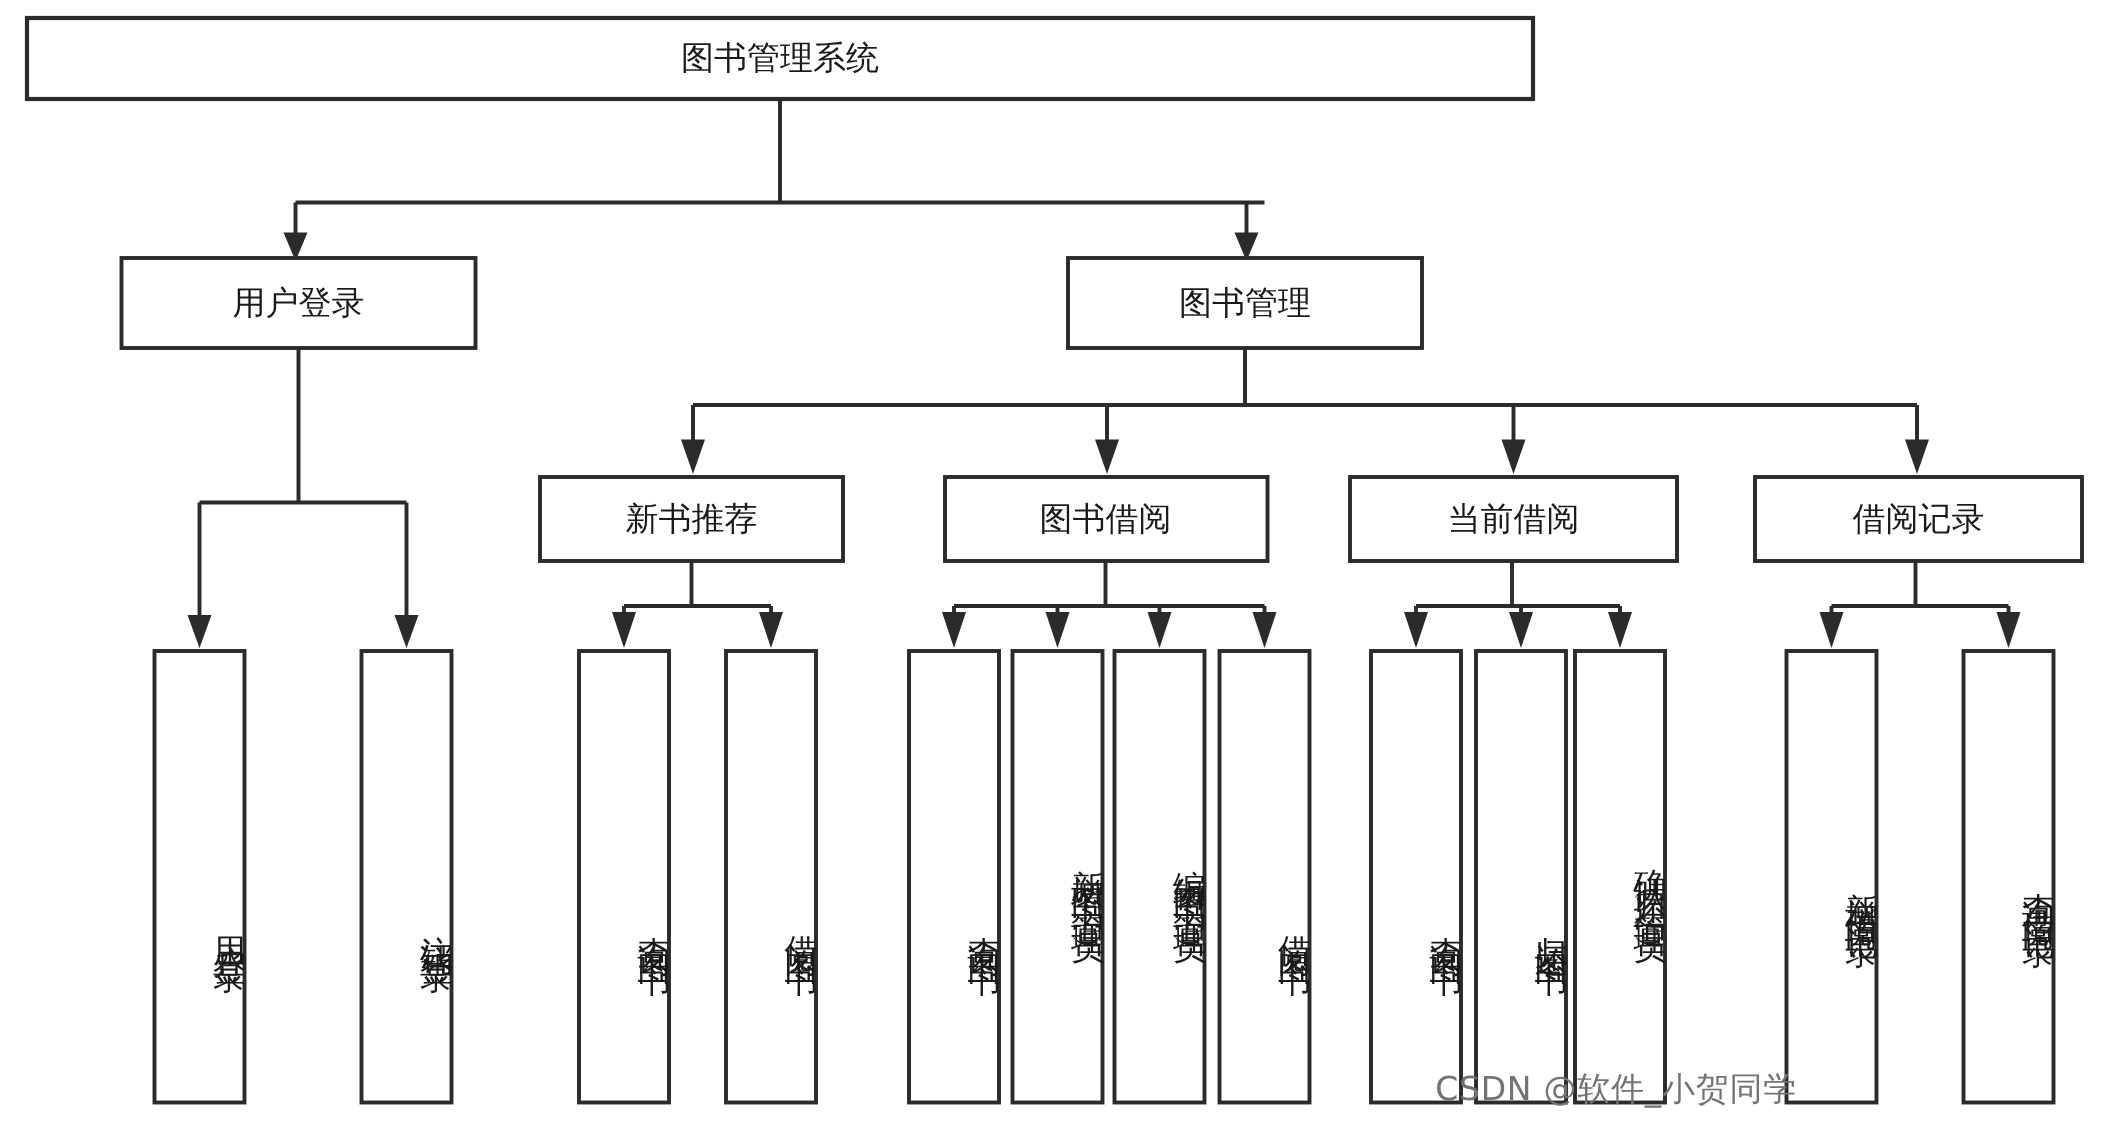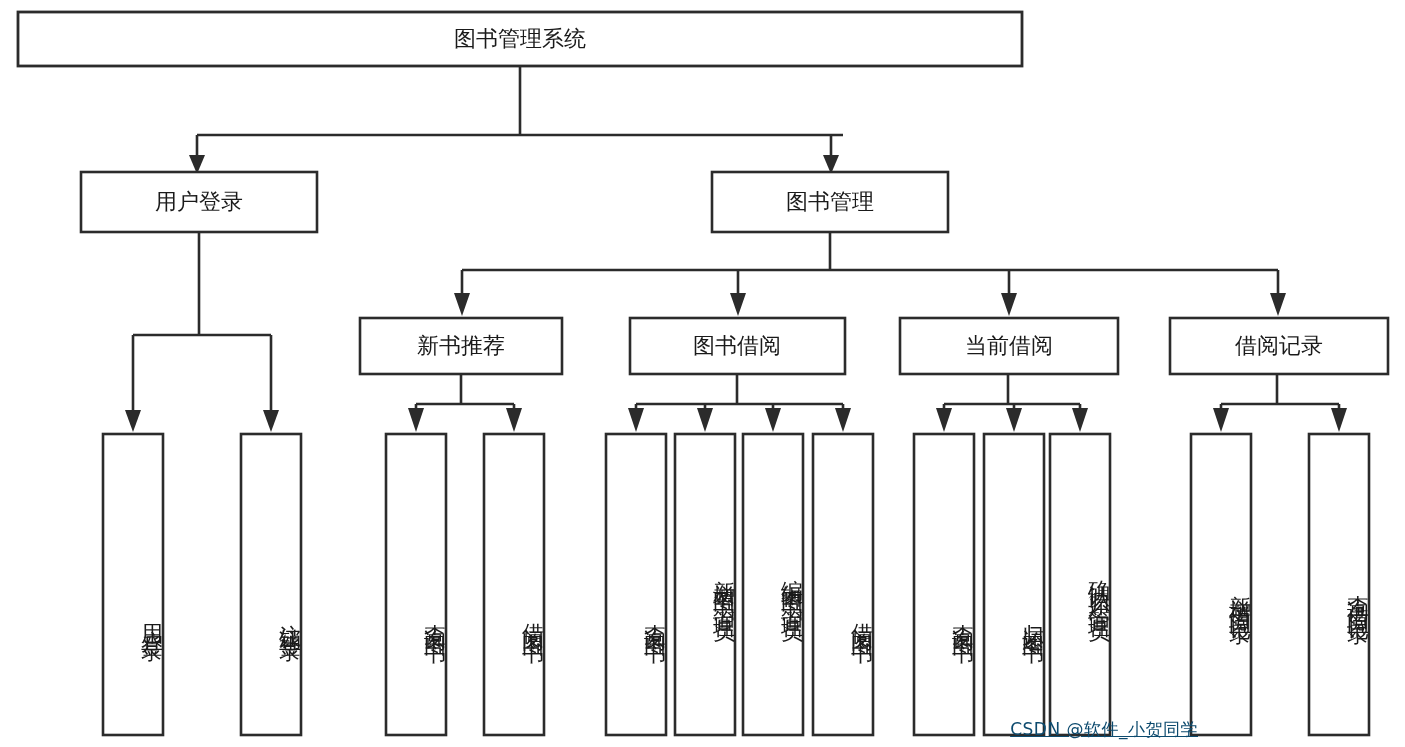--- a/index.html
+++ b/index.html
@@ -65,25 +65,24 @@
     align-items: flex-start;
     justify-content: center;
     white-space: nowrap;
     pointer-events: none;
   }
   .watermark {
     position: absolute;
     right: 8px;
     bottom: 6px;
     font-family: "DejaVu Sans", "Liberation Sans", sans-serif;
-    font-size: 17px;
-    color: #0c4a6e;
+    font-size: 22px;
+    color: #737373;
     letter-spacing: 0.5px;
     white-space: nowrap;
-    text-decoration: underline;
   }
 </style>
 </head>
 <body>
 
 <div id="diagram-root">
 
   <svg class="tree" viewBox="0 0 1405 747" xmlns="http://www.w3.org/2000/svg">
 
     <g>

